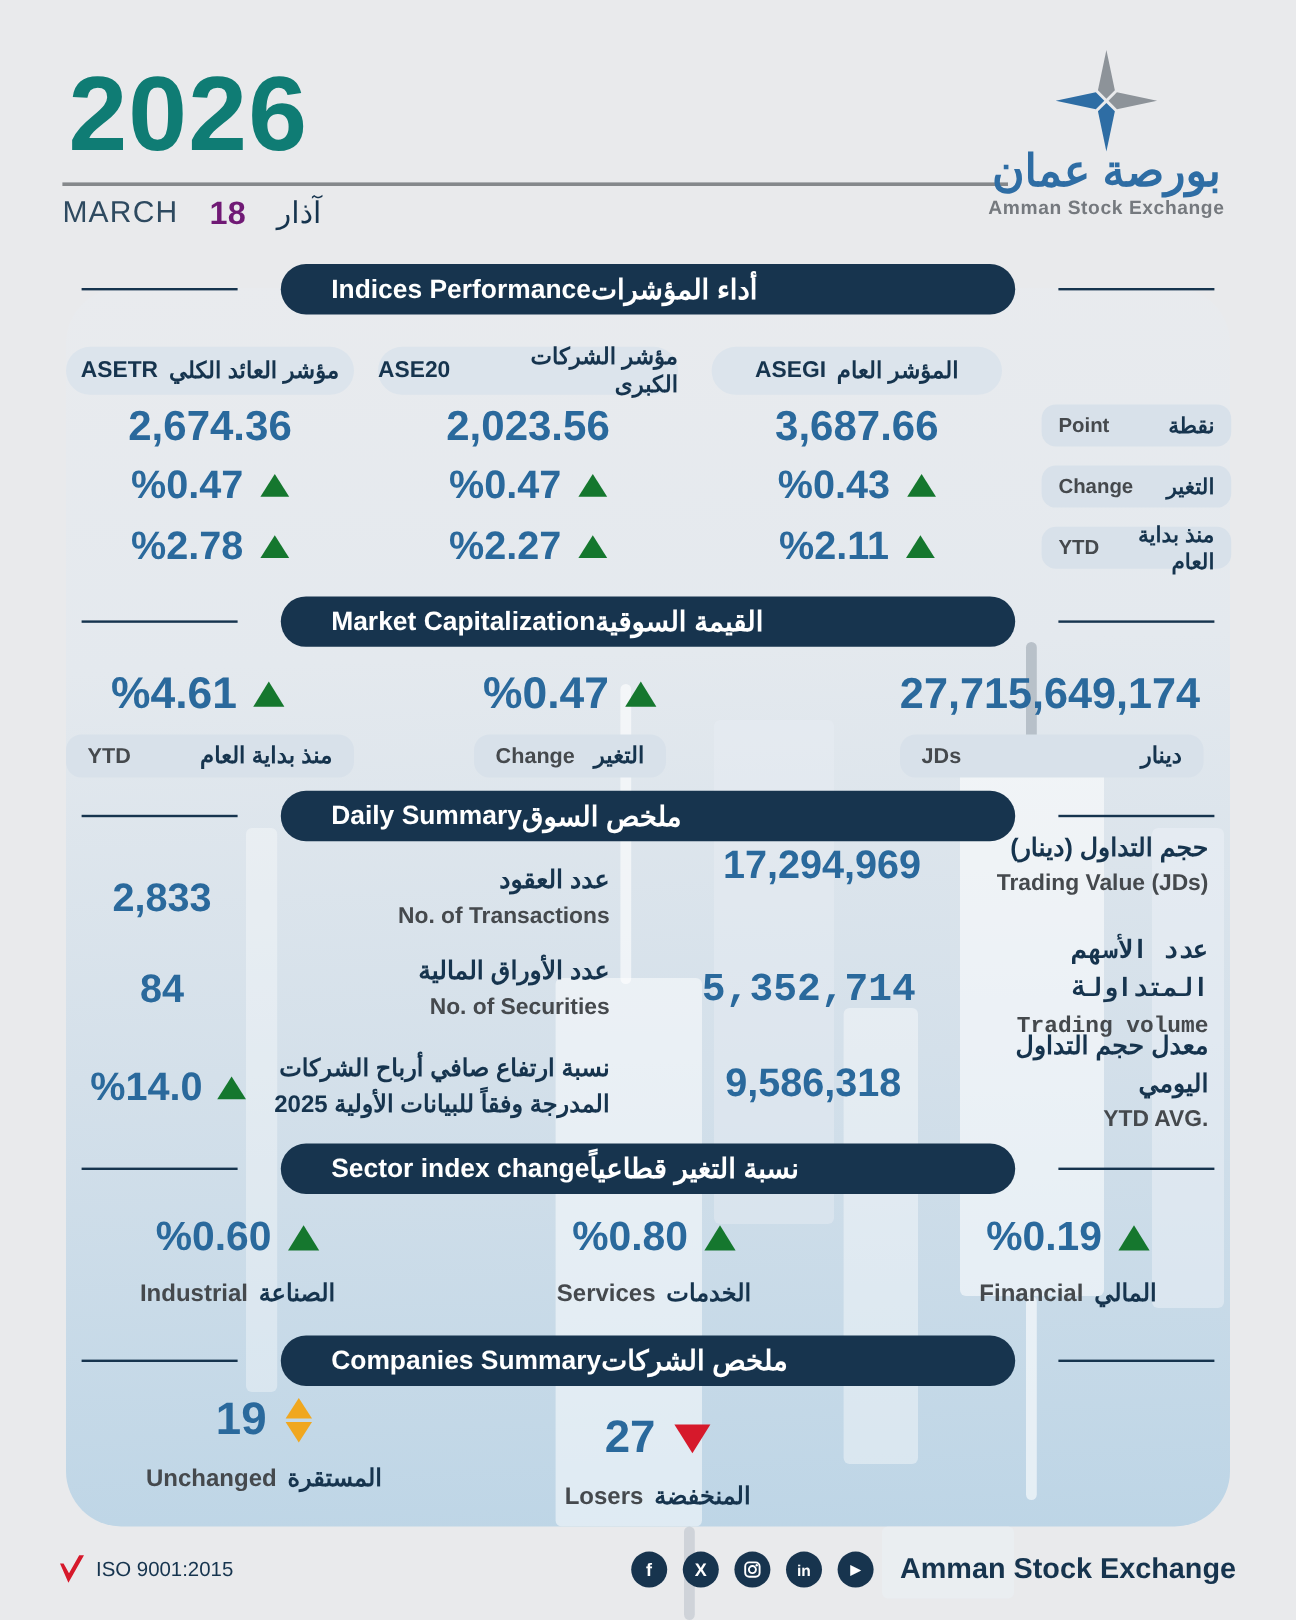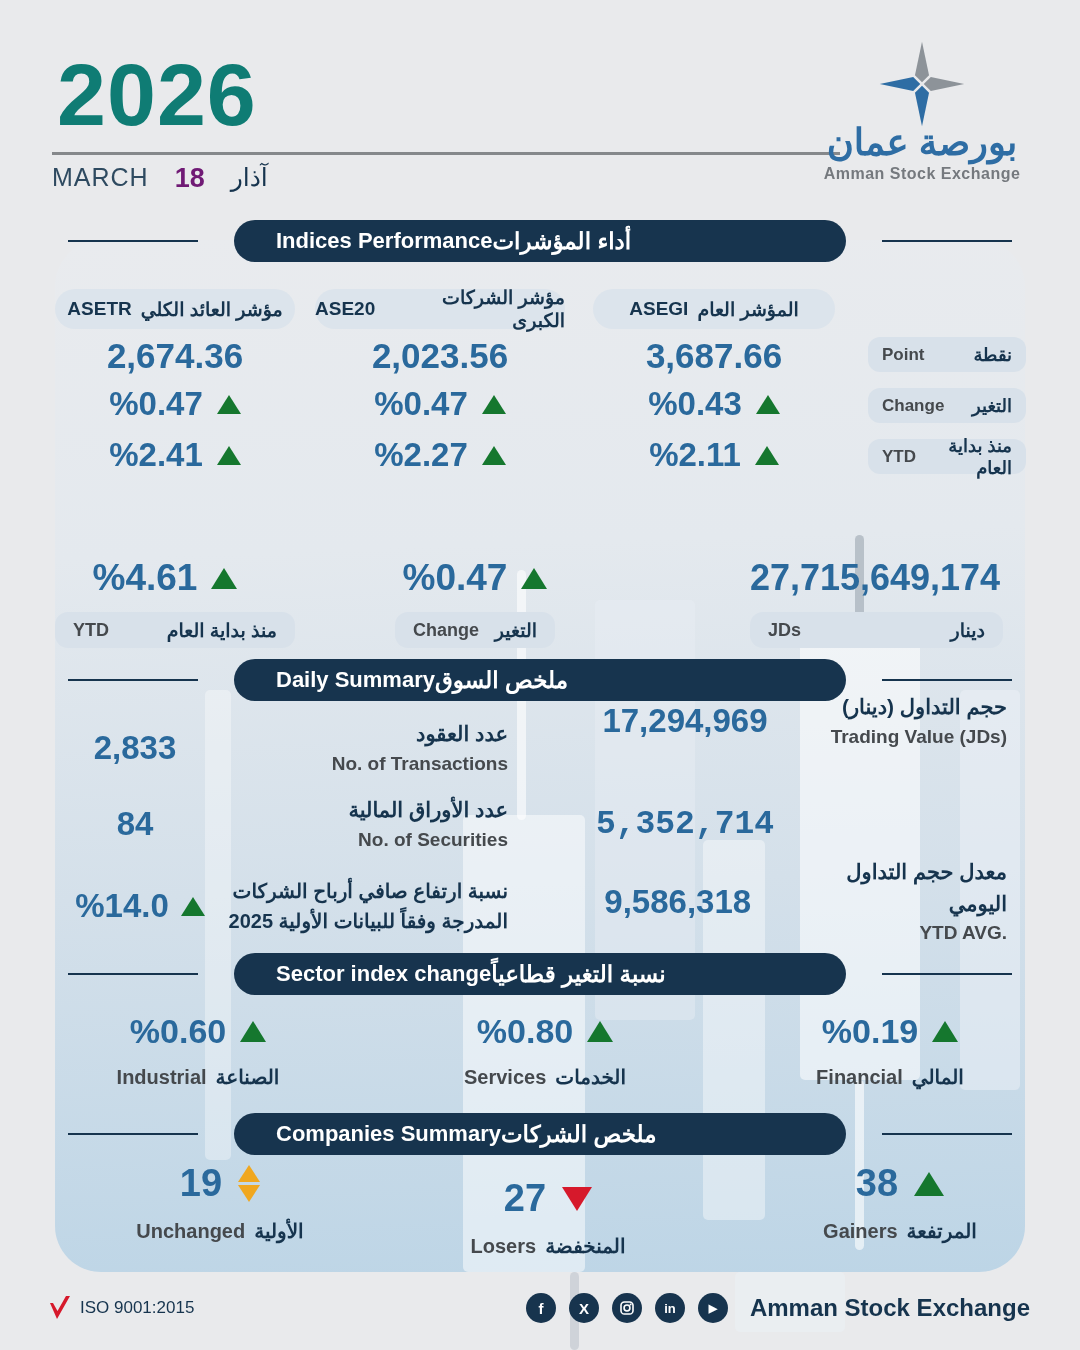--- a/index.html
+++ b/index.html
@@ -144,21 +144,21 @@
 
   <div class="vals" style="left:55px; width:240px;">
     <div class="vrow point">
         <span>2,674.36</span>
       </div>
     <div class="vrow chg">
         <span>%0.47</span>
         <span class="tri-s"></span>
       </div>
     <div class="vrow ytd">
-        <span>%2.41</span>
+        <span>%2.78</span>
         <span class="tri-s"></span>
       </div>
   </div>
   <div class="vals" style="left:315px; width:250px;">
     <div class="vrow point">
         <span>2,023.56</span>
       </div>
     <div class="vrow chg">
         <span>%0.47</span>
         <span class="tri-s"></span>
@@ -188,20 +188,28 @@
   </div>
   <div class="row-pill" style="top:388px;">
     <span class="en">Change</span>
     <span class="ar">التغير</span>
   </div>
   <div class="row-pill" style="top:439px;">
     <span class="en">YTD</span>
     <span class="ar">منذ بداية العام</span>
   </div>
 
+  <div class="section-head" style="top:497px;">
+    <div class="side-line"></div>
+    <div class="pill-head">
+      <span class="en">Market Capitalization</span>
+      <span class="ar">القيمة السوقية</span>
+    </div>
+    <div class="side-line"></div>
+  </div>
 
   <div class="mc-val" style="left:45px; width:240px;">
     <span>%4.61</span>
     <span class="tri-s" style="border-bottom-width:21px; border-left-width:13px; border-right-width:13px;"></span>
   </div>
   <div class="mc-val" style="left:355px; width:240px;">
     <span>%0.47</span>
     <span class="tri-s" style="border-bottom-width:21px; border-left-width:13px; border-right-width:13px;"></span>
   </div>
   <div class="mc-val" style="left:730px; width:290px; font-size:36px;">
@@ -265,20 +273,24 @@
       </div>
     <div class="d-label">
       <span class="ar">حجم التداول (دينار)</span>
       <span class="en">Trading Value (JDs)</span>
     </div>
   </div>
   <div class="d-cell" style="left:560px; width:447px; top:788px; height:72px;font-family:Liberation Mono, monospace;">
     <div class="d-val" style="width:250px;">
         <span>5,352,714</span>
       </div>
+    <div class="d-label">
+      <span class="ar">عدد الأسهم المتداولة</span>
+      <span class="en">Trading volume</span>
+    </div>
   </div>
   <div class="d-cell" style="left:560px; width:447px; top:866px; height:72px;">
     <div class="d-val" style="width:250px;">
         <span>9,586,318</span>
       </div>
     <div class="d-label">
       <span class="ar">معدل حجم التداول اليومي</span>
       <span class="en">YTD AVG.</span>
     </div>
   </div>
@@ -335,41 +347,31 @@
   <div class="c-item" style="left:90px;">
     <div class="c-val">
       <span>19</span>
       <span class="unchanged-ic">
           <span class="u"></span>
           <span class="d"></span>
         </span>
     </div>
     <div class="pair-label">
       <span class="en">Unchanged</span>
-      <span class="ar">الأولية</span>
+      <span class="ar">المستقرة</span>
     </div>
   </div>
   <div class="c-item" style="left:418px;margin-top:15px;">
     <div class="c-val">
       <span>27</span>
       <span class="tri-down-big"></span>
     </div>
     <div class="pair-label">
       <span class="en">Losers</span>
       <span class="ar">المنخفضة</span>
-    </div>
-  </div>
-  <div class="c-item" style="left:770px;">
-    <div class="c-val">
-      <span>38</span>
-      <span class="tri-up-big"></span>
-    </div>
-    <div class="pair-label">
-      <span class="en">Gainers</span>
-      <span class="ar">المرتفعة</span>
     </div>
   </div>
 
   <div class="footer">
     <div class="iso-group">
       <svg width="24" height="26" viewBox="0 0 24 26">
         <path d="M2 8 L9 24 L22 1 L18 1 L9.5 16 L5 8 Z" fill="#d6192b"></path>
       </svg>
       <span class="iso-text">ISO 9001:2015</span>
     </div>

